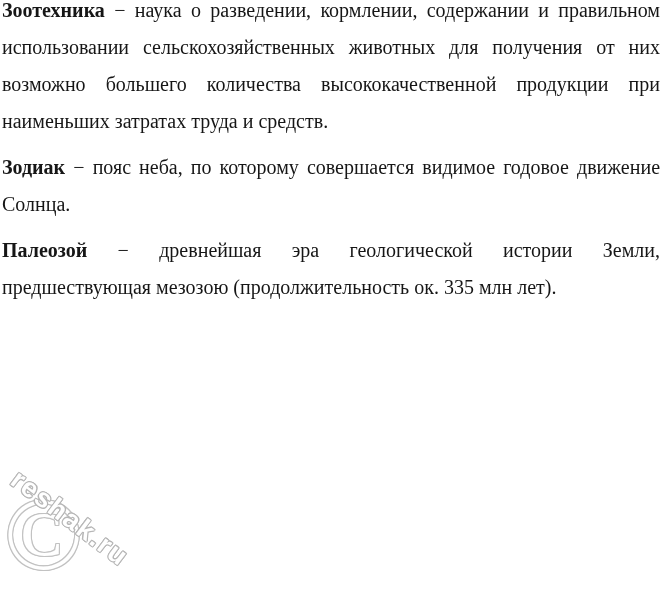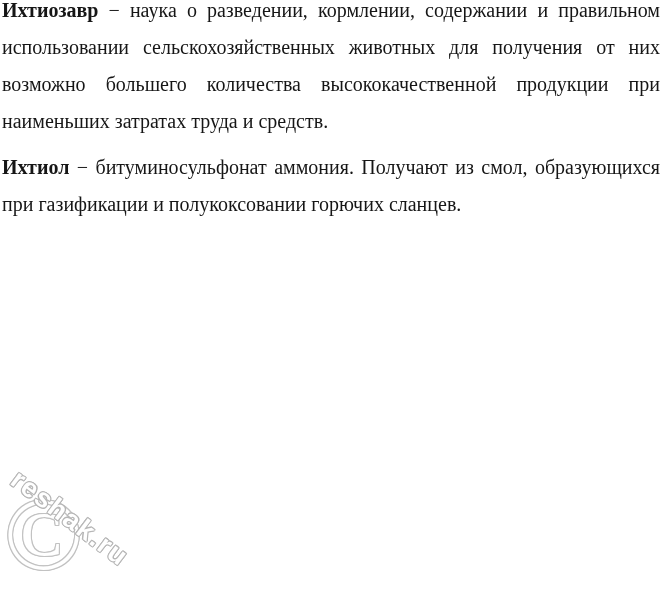--- a/index.html
+++ b/index.html
@@ -71,34 +71,39 @@
       1px 1px 0 #c2c2c2, -1px -1px 0 #c2c2c2,
       1px -1px 0 #c2c2c2, -1px 1px 0 #c2c2c2;
   }
 </style>
 </head>
 <body>
 
 <main class="doc">
 
   <p class="def">
-    <span class="term">Ихтиозавр</span>
+    <span class="term">Зоотехника</span>
     <span>−</span>
     <span>наука о разведении, кормлении, содержании и правильном использовании сельскохозяйственных животных для получения от них возможно большего количества высококачественной продукции при наименьших затратах труда и средств.</span>
   </p>
 
+  <p class="def">
+    <span class="term">Зодиак</span>
+    <span>−</span>
+    <span>пояс неба, по которому совершается видимое годовое движение Солнца.</span>
+  </p>
+
+
+  <p class="def">
+    <span class="term">Палеозой</span>
+    <span>−</span>
+    <span>древнейшая эра геологической истории Земли, предшествующая мезозою (продолжительность ок. 335 млн лет).</span>
+  </p>
 
 
 
-
-
-  <p class="def">
-    <span class="term">Ихтиол</span>
-    <span>−</span>
-    <span>битуминосульфонат аммония. Получают из смол, образующихся при газификации и полукоксовании горючих сланцев.</span>
-  </p>
 
 </main>
 
 <div class="watermark" aria-hidden="true">
   <span class="wm-copy">©</span>
   <span class="wm-text">reshak.ru</span>
 </div>
 
 </body></html>

